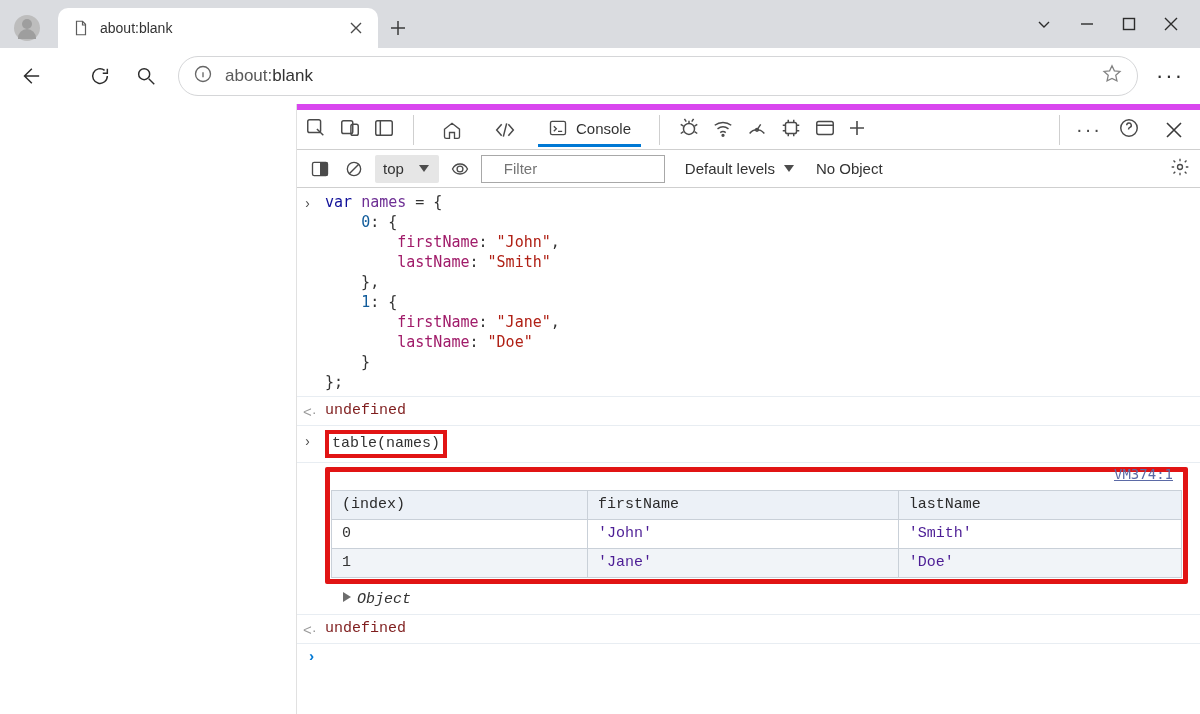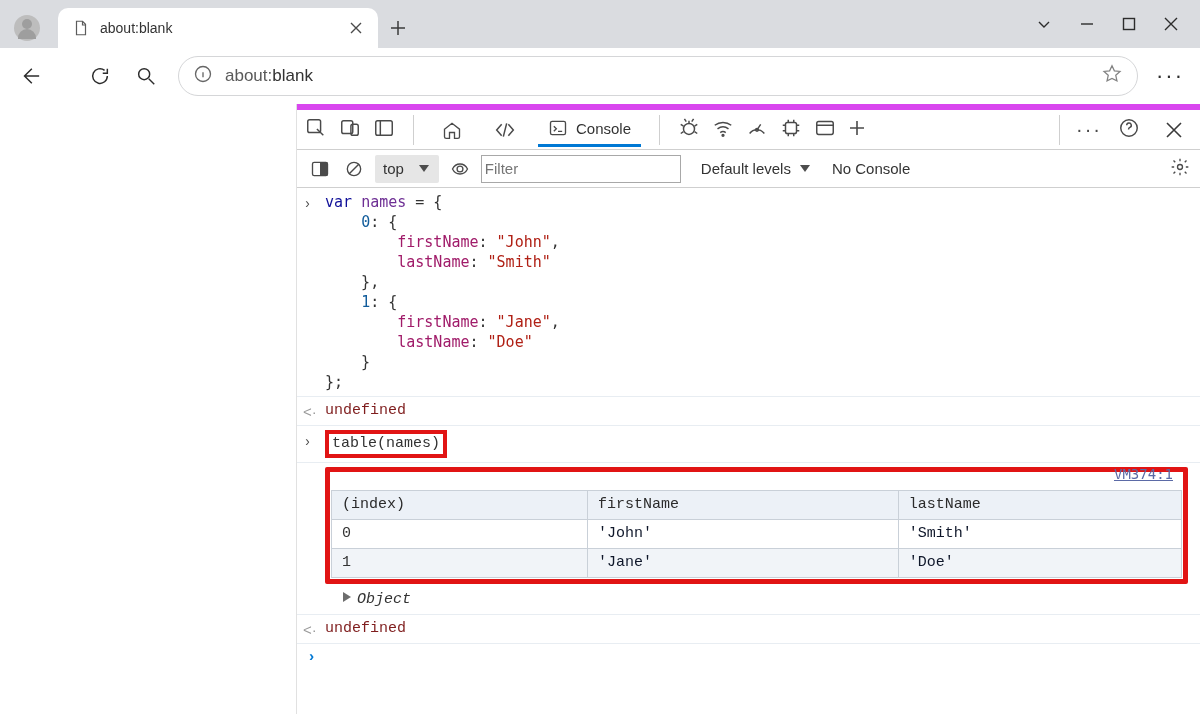--- a/index.html
+++ b/index.html
@@ -151,23 +151,23 @@
     background: #e6e6e6;
     padding: 0 10px 0 8px;
     height: 28px;
     display: flex; align-items: center; gap: 12px;
     border-radius: 2px;
     position: relative;
   }
   .filter-input {
     height: 28px;
     border: 1px solid #a8a8a8;
-    padding: 0 3px;
+    padding: 0 22px;
     font-size: 15px;
-    width: 200px;
+    width: 184px;
   }
   .ct-levels { display: flex; align-items: center; gap: 6px; padding-left: 12px; }
   .console-toolbar .right-gear { margin-left: auto; }
 
   
   .console-body {
     flex: 1;
     font-family: Consolas, "Courier New", monospace;
     font-size: 15px;
     line-height: 20px;
@@ -230,21 +230,21 @@
     padding: 4px 10px;
     text-align: left;
     font-weight: normal;
   }
   table.console-table th {
     background: #ecf1f7;
     color: #2b2b2b;
   }
   table.console-table tr:nth-child(even) td { background: #f1f4f8; }
   table.console-table td.idx { color: #333; }
-  table.console-table td.val { color: #0f172a; }
+  table.console-table td.val { color: #4c1d95; }
 
   .obj-line {
     padding-left: 18px;
     color: #3c3c3c;
     position: relative;
     margin-top: 6px;
     font-style: normal;
   }
   .obj-tri::before {
     content: ""; display: inline-block;
@@ -476,21 +476,21 @@
         <svg width="22" height="20" viewBox="0 0 24 24" fill="none" stroke="#4a4a4a" stroke-width="1.6">
             <circle cx="12" cy="12" r="3.5"></circle>
             <path d="M3 12c2-4 6-6 9-6s7 2 9 6c-2 4-6 6-9 6s-7-2-9-6z"></path>
           </svg>
       </span>
       <input class="filter-input" placeholder="Filter" style="">
       <span class="ct-levels">
         <span>Default levels</span>
         <span class="triangle-down"></span>
       </span>
-      <span style="padding-left:14px;">No Console</span>
+      <span style="padding-left:14px;">No Object</span>
       <span class="right-gear">
         <svg width="20" height="20" viewBox="0 0 24 24" fill="none" stroke="#4a4a4a" stroke-width="1.6">
             <circle cx="12" cy="12" r="3"></circle>
             <path d="M12 2v3M12 19v3M4.2 4.2l2.1 2.1M17.7 17.7l2.1 2.1M2 12h3M19 12h3M4.2 19.8l2.1-2.1M17.7 6.3l2.1-2.1"></path>
           </svg>
       </span>
     </div>
 
     <div class="console-body">
       <div class="entry prompt">

